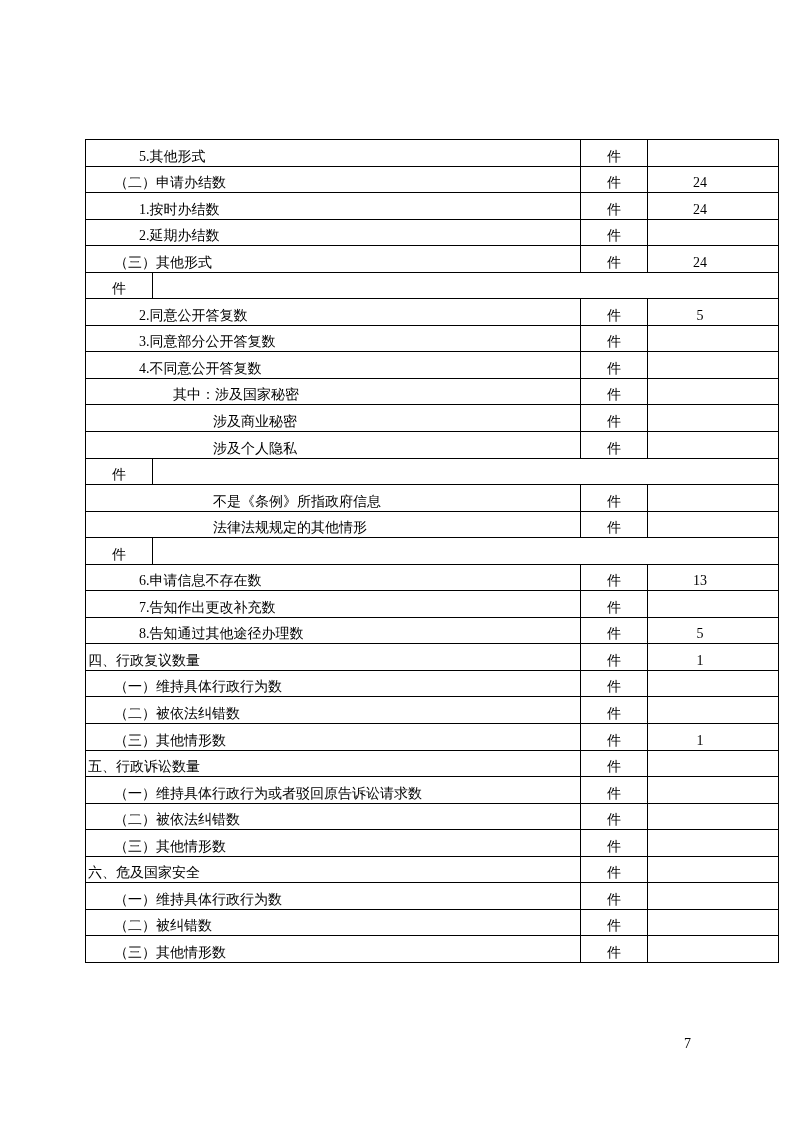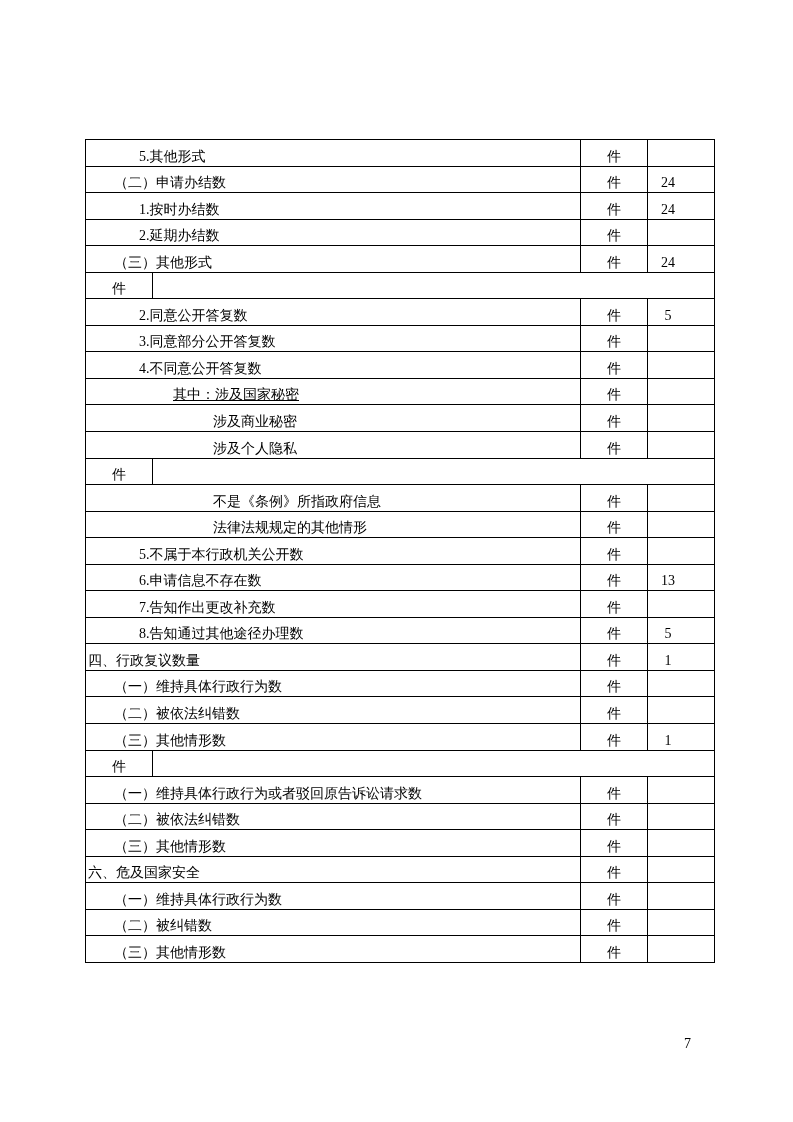--- a/index.html
+++ b/index.html
@@ -12,21 +12,21 @@
     background: #ffffff;
     position: relative;
     font-family: "Liberation Serif", "DejaVu Serif", serif;
     color: #000000;
     overflow: hidden;
   }
   .stats-table {
     position: absolute;
     left: 85px;
     top: 139px;
-    width: 630px;
+    width: 694px;
     height: 824px;
     border: 1px solid #000000;
     box-sizing: border-box;
     display: flex;
     flex-direction: column;
   }
   .t-row {
     flex: 1 1 0;
     min-height: 0;
     display: flex;
@@ -55,21 +55,21 @@
     justify-content: center;
   }
   .value-cell {
     flex: 1 1 auto;
     justify-content: center;
     padding-right: 26px;
   }
   .indent-0 { padding-left: 2px; }
   .indent-1 { padding-left: 28px; }
   .indent-2 { padding-left: 53px; }
-  .indent-3 { padding-left: 87px; text-decoration: underline; }
+  .indent-3 { padding-left: 87px; }
   .indent-4 { padding-left: 127px; }
   .page-number {
     position: absolute;
     left: 684px;
     top: 1037px;
     font-size: 14px;
     line-height: 1;
   }
 </style>
 </head>
@@ -144,21 +144,20 @@
         <div class="cell label-cell indent-4">不是《条例》所指政府信息</div>
         <div class="cell unit-cell">件</div>
         <div class="cell value-cell"></div>
       </div>
       <div class="t-row">
         <div class="cell label-cell indent-4">法律法规规定的其他情形</div>
         <div class="cell unit-cell">件</div>
         <div class="cell value-cell"></div>
       </div>
       <div class="t-row">
-        <div class="cell label-cell indent-2">5.不属于本行政机关公开数</div>
         <div class="cell unit-cell">件</div>
         <div class="cell value-cell"></div>
       </div>
       <div class="t-row">
         <div class="cell label-cell indent-2">6.申请信息不存在数</div>
         <div class="cell unit-cell">件</div>
         <div class="cell value-cell">13</div>
       </div>
       <div class="t-row">
         <div class="cell label-cell indent-2">7.告知作出更改补充数</div>
@@ -184,20 +183,21 @@
         <div class="cell label-cell indent-1">（二）被依法纠错数</div>
         <div class="cell unit-cell">件</div>
         <div class="cell value-cell"></div>
       </div>
       <div class="t-row">
         <div class="cell label-cell indent-1">（三）其他情形数</div>
         <div class="cell unit-cell">件</div>
         <div class="cell value-cell">1</div>
       </div>
       <div class="t-row">
+        <div class="cell label-cell indent-0">五、行政诉讼数量</div>
         <div class="cell unit-cell">件</div>
         <div class="cell value-cell"></div>
       </div>
       <div class="t-row">
         <div class="cell label-cell indent-1">（一）维持具体行政行为或者驳回原告诉讼请求数</div>
         <div class="cell unit-cell">件</div>
         <div class="cell value-cell"></div>
       </div>
       <div class="t-row">
         <div class="cell label-cell indent-1">（二）被依法纠错数</div>

